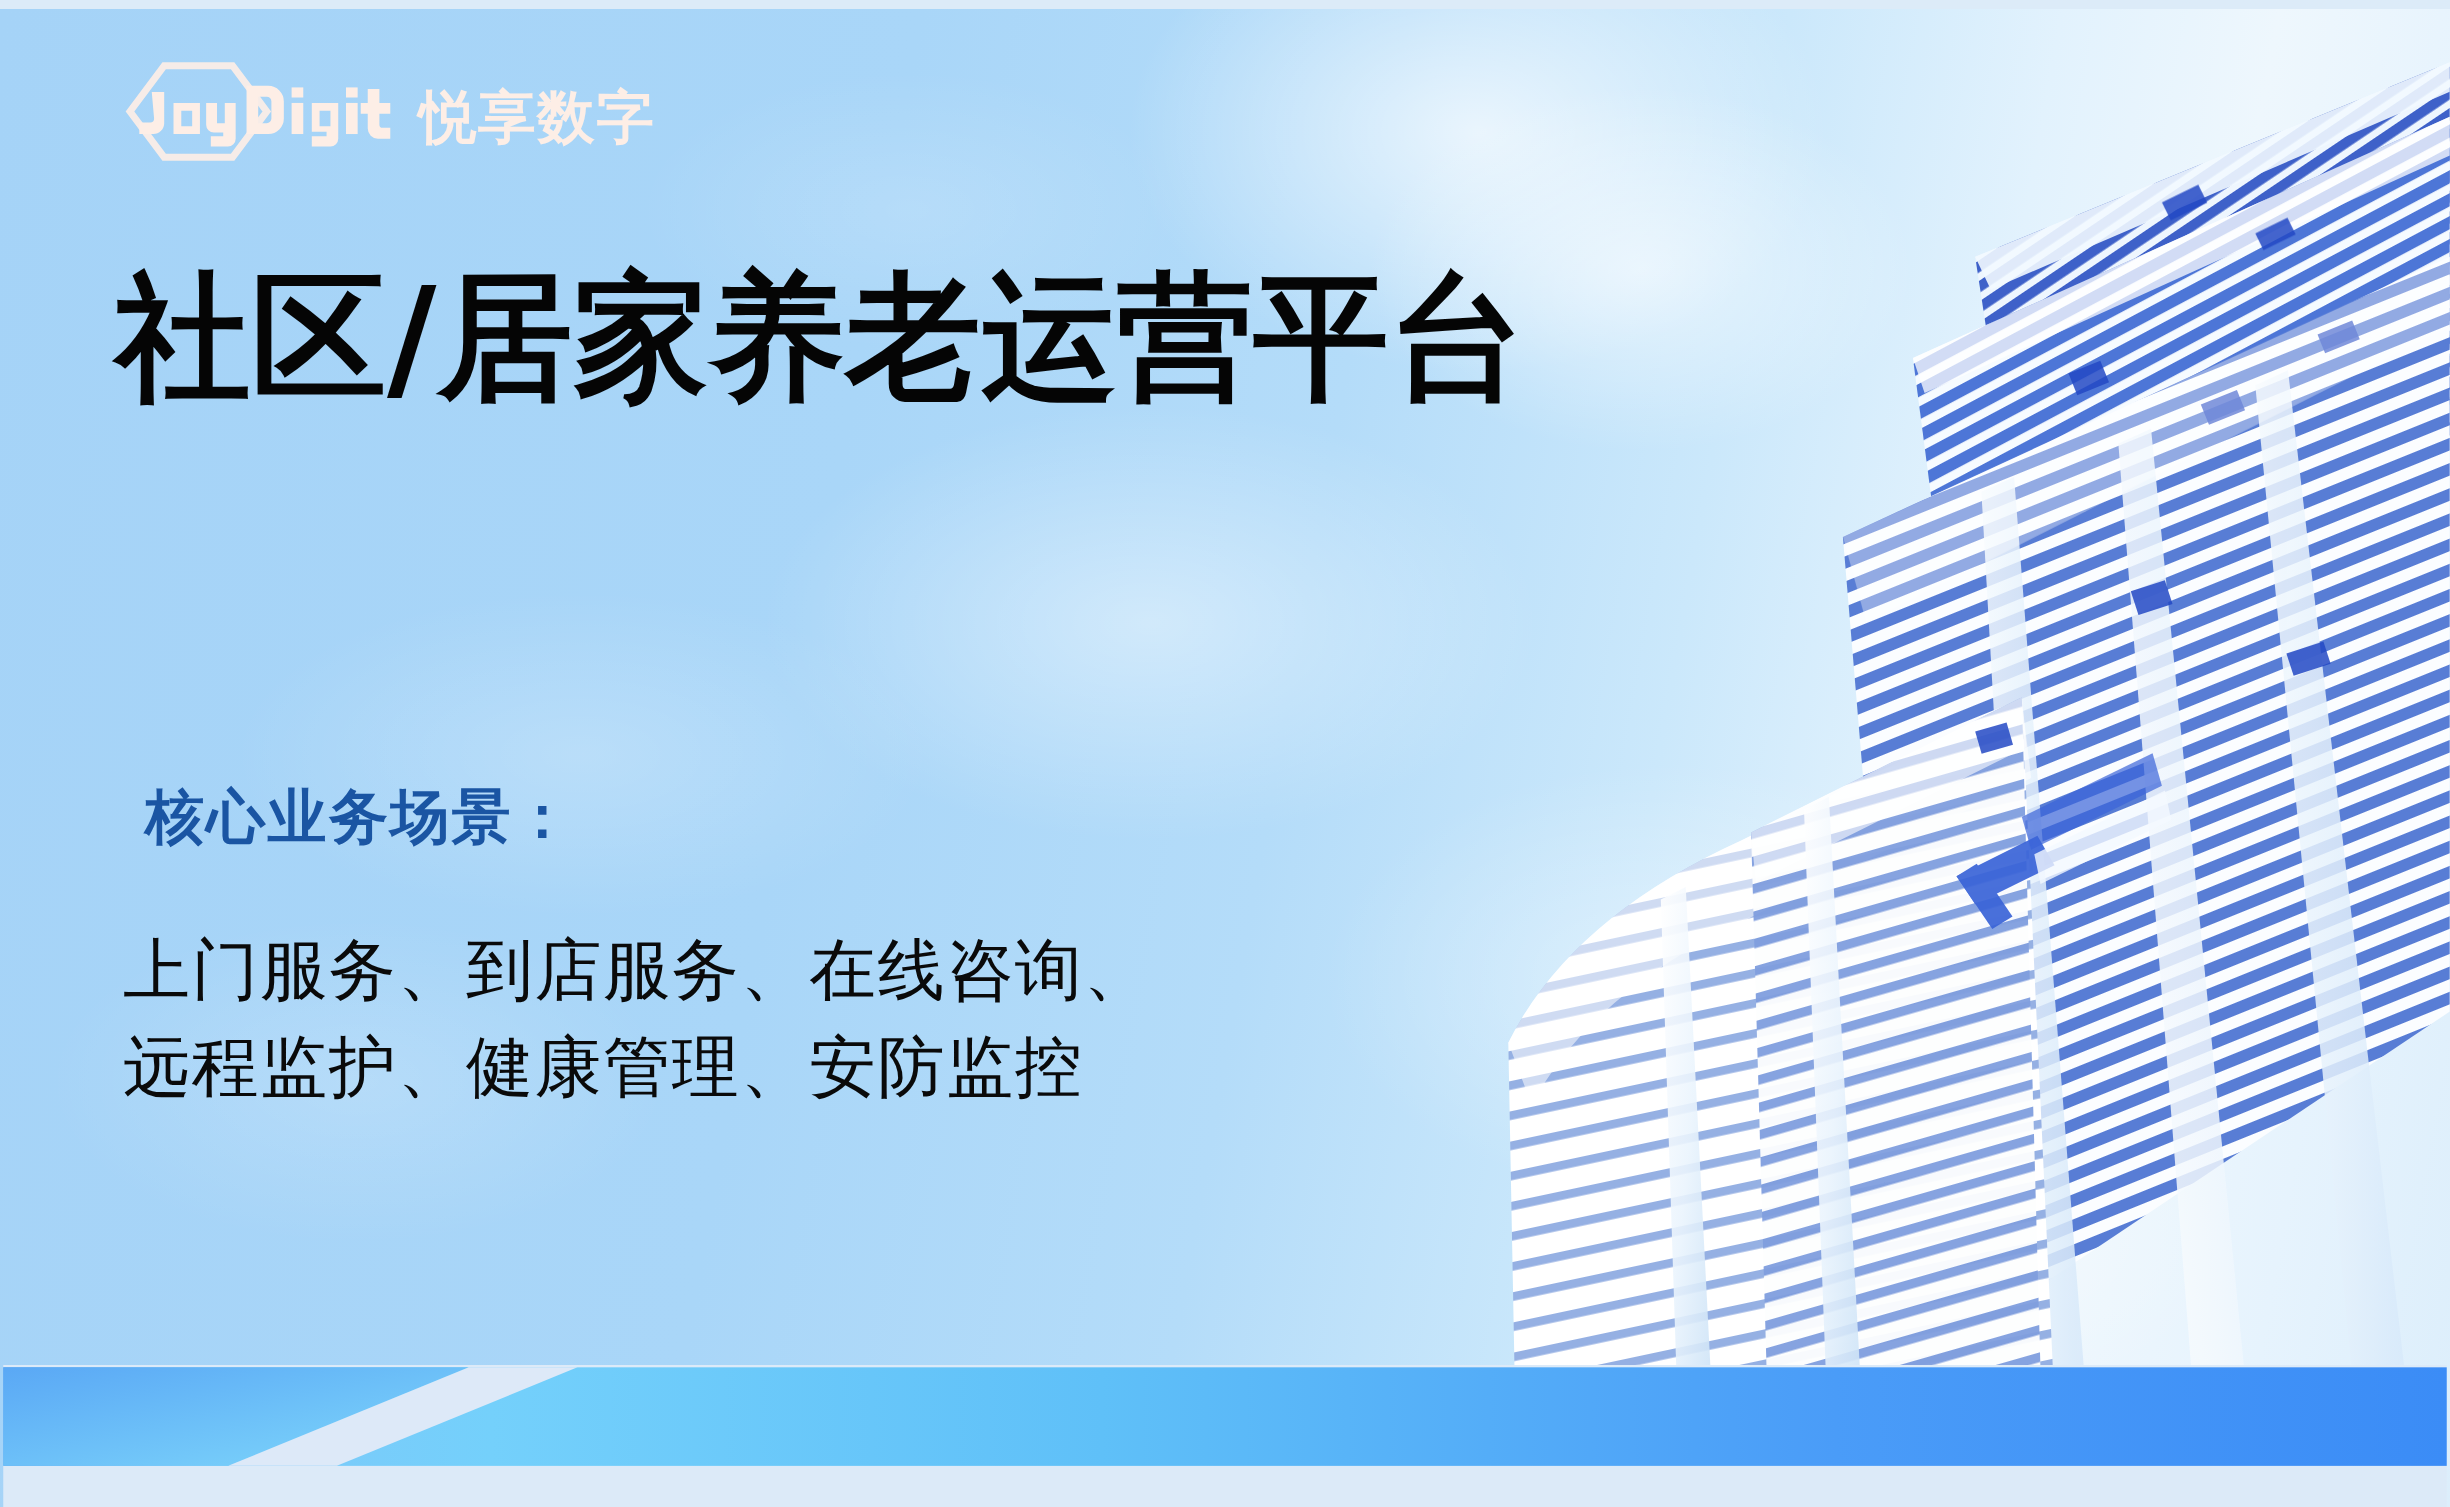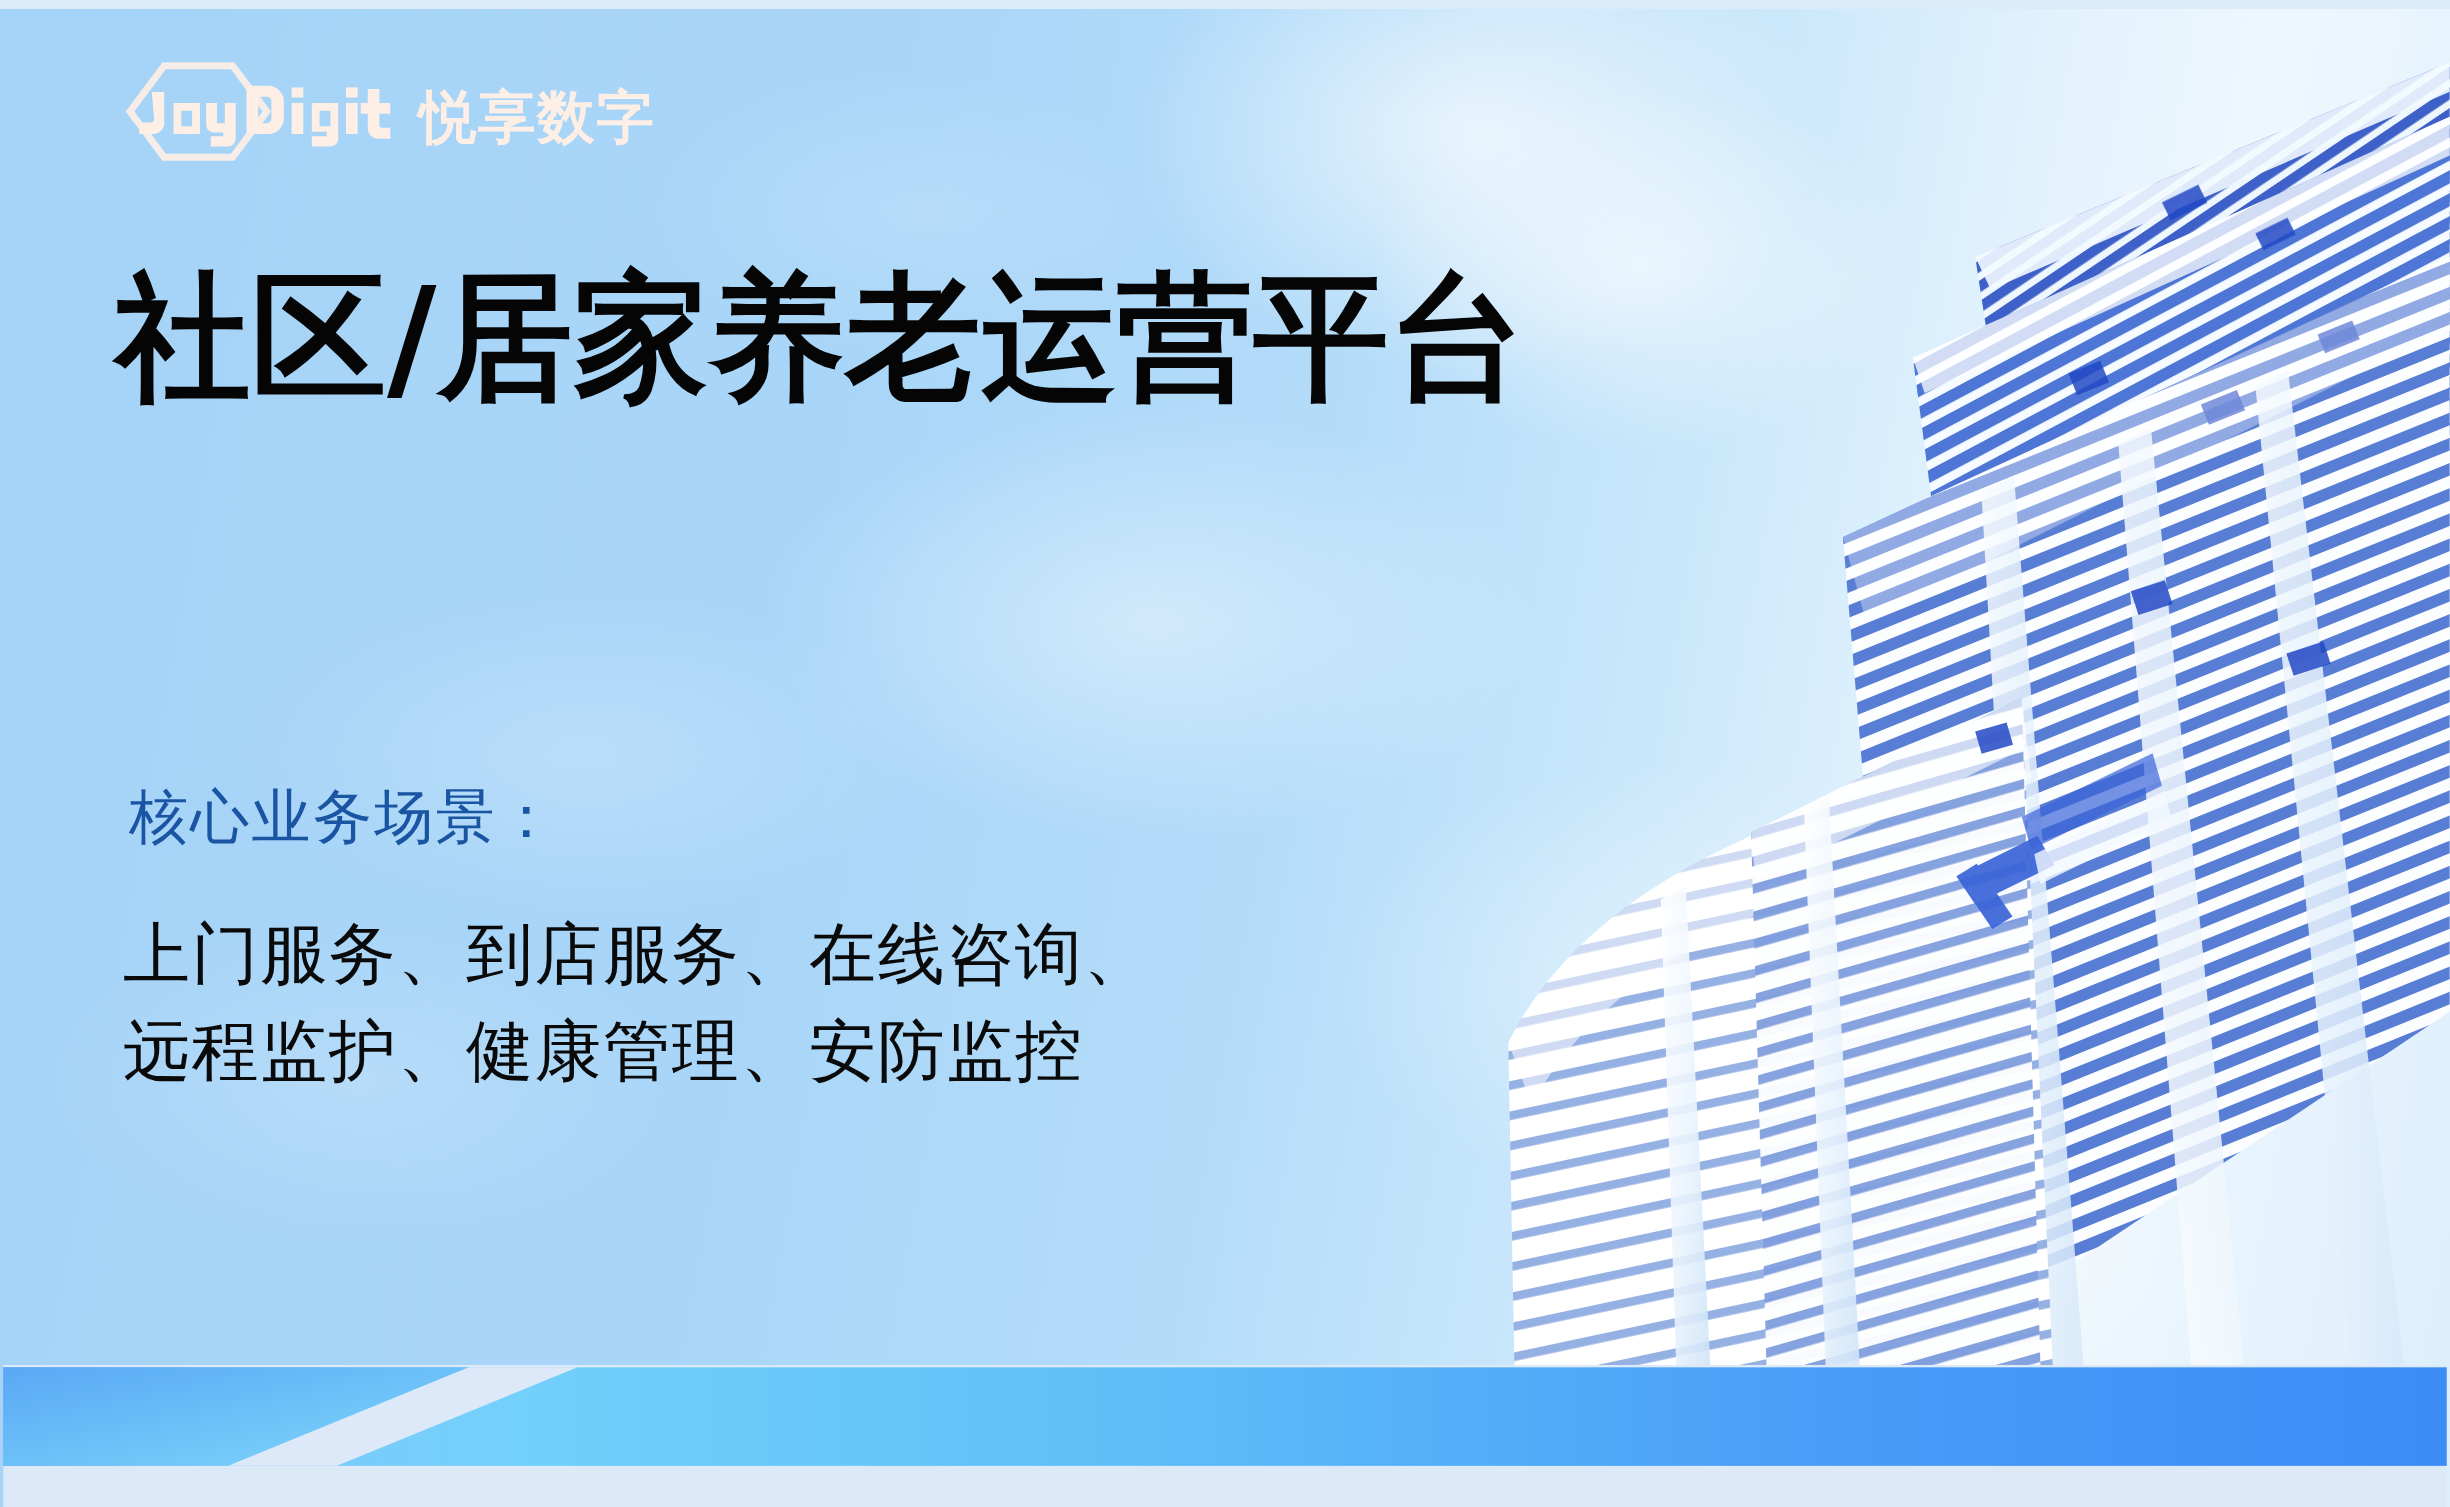--- a/index.html
+++ b/index.html
@@ -90,24 +90,24 @@
     letter-spacing: 0.8px;
     white-space: nowrap;
     font-family: "DejaVu Sans", "Liberation Sans", sans-serif;
     transform: scaleX(0.98);
     transform-origin: left center;
   }
 
   
   .subhead {
     position: absolute;
-    left: 129px;
+    left: 145px;
     top: 778px;
     font-size: 59px;
-    font-weight: 400;
+    font-weight: 700;
     color: #1a55a3;
     letter-spacing: 2.3px;
     white-space: nowrap;
     font-family: "DejaVu Sans", "Liberation Sans", sans-serif;
   }
 
   
   .bodylines {
     position: absolute;
     left: 123px;
@@ -116,20 +116,21 @@
     font-weight: 500;
     color: #0a0a0a;
     letter-spacing: 1.6px;
     font-family: "DejaVu Sans", "Liberation Sans", sans-serif;
   }
   .bodylines .bline {
     white-space: nowrap;
     margin-bottom: 22px;
     height: 75px;
     line-height: 75px;
+    margin-top: 16px;
   }
 
   
   .bottom-deco {
     position: absolute;
     left: 0;
     top: 1365px;
     width: 2450px;
     height: 142px;
   }

